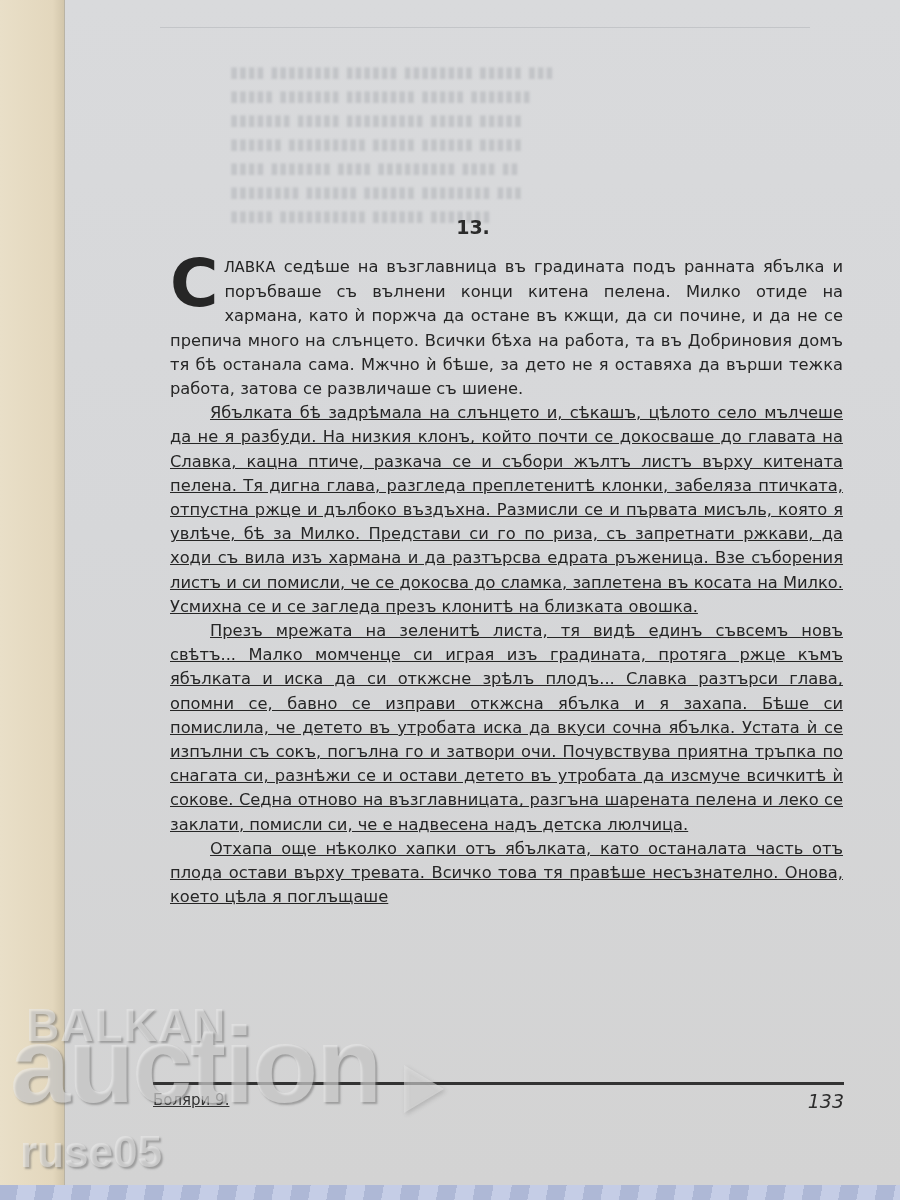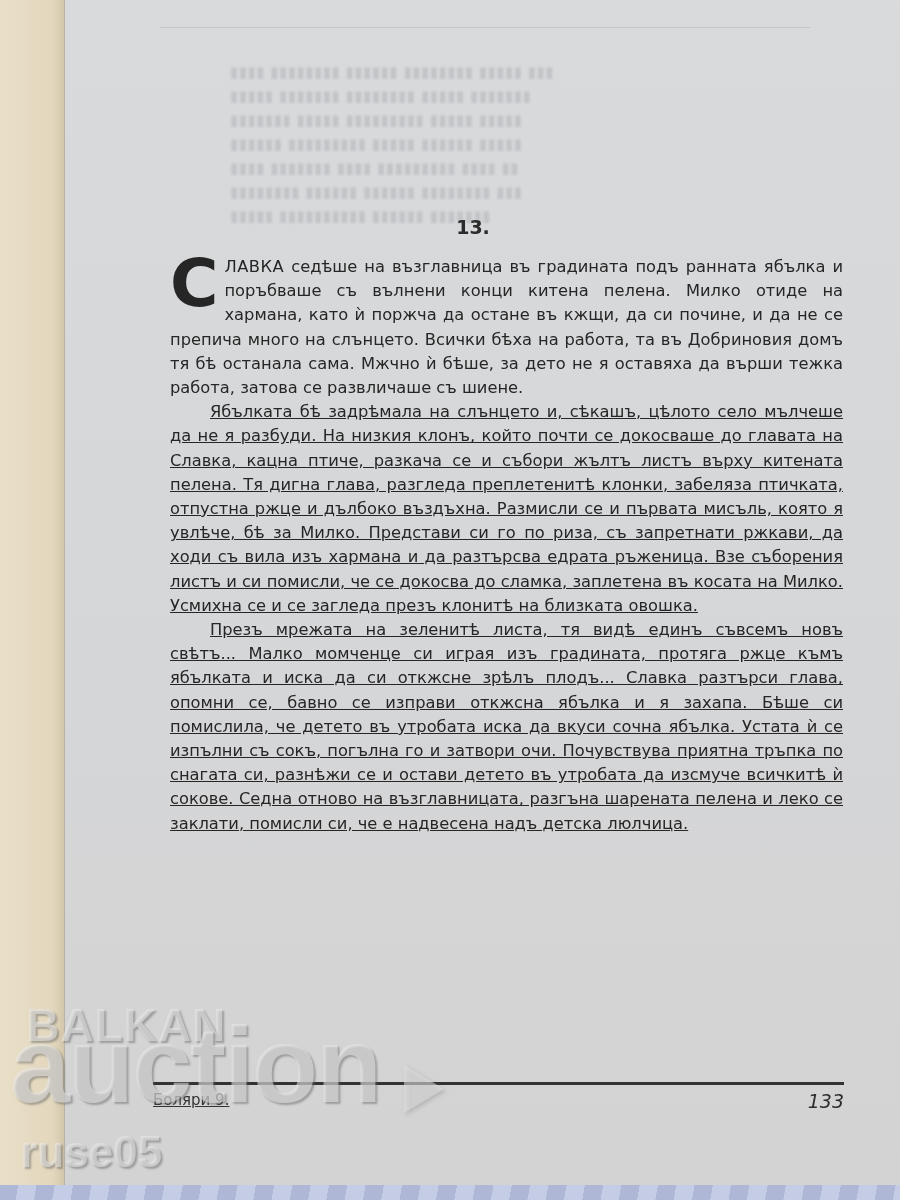--- a/index.html
+++ b/index.html
@@ -38,21 +38,21 @@
       position:absolute; left:170px; top:255px; width:673px;
       font-family:"DejaVu Sans", sans-serif; font-size:16.3px; line-height:24.2px;
       color:#262626; text-align:justify;
     }
     .body-text p { margin:0; }
     .body-text p.indent { text-indent:40px;text-decoration:underline; }
     .dropcap {
       float:left; font-size:66px; line-height:54px; font-weight:bold;
       margin:2px 6px 0 0; color:#262626; font-family:"DejaVu Sans", sans-serif;
     }
-    .smallcaps { letter-spacing:0.5px; }
+    .smallcaps { letter-spacing:0.5px;font-family:Liberation Mono, monospace; }
     .footer-rule {
       position:absolute; left:153px; top:1082px; width:691px; height:3px; background:#333;
     }
     .signature {
       position:absolute; left:153px; top:1091px; font-size:15px; color:#333;text-decoration:underline;
     }
     .page-number {
       position:absolute; right:56px; top:1090px; font-size:19px; color:#2d2d2d;font-style:italic;
     }
     .watermark {
@@ -88,20 +88,21 @@
   ▮▮▮▮▮▮▮▮ ▮▮▮▮▮▮ ▮▮▮▮▮▮ ▮▮▮▮▮▮▮▮ ▮▮▮<br>
   ▮▮▮▮▮ ▮▮▮▮▮▮▮▮▮▮ ▮▮▮▮▮▮ ▮▮▮▮▮▮▮
 </div>
 
 <div class="chapter-num">13.</div>
 
 <div class="body-text">
   <p><span class="dropcap">С</span><span class="smallcaps">ЛАВКА</span><span> седѣше на възглавница въ градината подъ ранната ябълка и поръбваше съ вълнени конци китена пелена. Милко отиде на харманa, като ѝ поржча да остане въ кжщи, да си почине, и да не се препича много на слънцето. Всички бѣха на работа, та въ Добриновия домъ тя бѣ останала сама. Мжчно ѝ бѣше, за дето не я оставяха да върши тежка работа, затова се развличаше съ шиене.</span></p>
   <p class="indent">Ябълката бѣ задрѣмала на слънцето и, сѣкашъ, цѣлото село мълчеше да не я разбуди. На низкия клонъ, който почти се докосваше до главата на Славка, кацна птиче, разкача се и събори жълтъ листъ върху китената пелена. Тя дигна глава, разгледа преплетенитѣ клонки, забеляза птичката, отпустна ржце и дълбоко въздъхна. Размисли се и първата мисъль, която я увлѣче, бѣ за Милко. Представи си го по риза, съ запретнати ржкави, да ходи съ вила изъ харманa и да разтърсва едрата ръженица. Взе съборения листъ и си помисли, че се докосва до сламка, заплетена въ косата на Милко. Усмихна се и се загледа презъ клонитѣ на близката овошка.</p>
   <p class="indent">Презъ мрежата на зеленитѣ листа, тя видѣ единъ съвсемъ новъ свѣтъ... Малко момченце си играя изъ градината, протяга ржце къмъ ябълката и иска да си откжсне зрѣлъ плодъ... Славка разтърси глава, опомни се, бавно се изправи откжсна ябълка и я захапа. Бѣше си помислила, че детето въ утробата иска да вкуси сочна ябълка. Устата ѝ се изпълни съ сокъ, погълна го и затвори очи. Почувствува приятна тръпка по снагата си, разнѣжи се и остави детето въ утробата да изсмуче всичкитѣ ѝ сокове. Седна отново на възглавницата, разгъна шарената пелена и леко се заклати, помисли си, че е надвесена надъ детска люлчица.</p>
+  <p class="indent">Отхапа още нѣколко хапки отъ ябълката, като останалата часть отъ плода остави върху тревата. Всичко това тя правѣше несъзнателно. Онова, което цѣла я поглъщаше</p>
 </div>
 
 <div class="footer-rule"></div>
 <div class="signature">Боляри 9.</div>
 <div class="page-number">133</div>
 
 <div class="bottom-strip"></div>
 
 <div class="watermark">
   <div class="wm-balkan">BALKAN</div>

